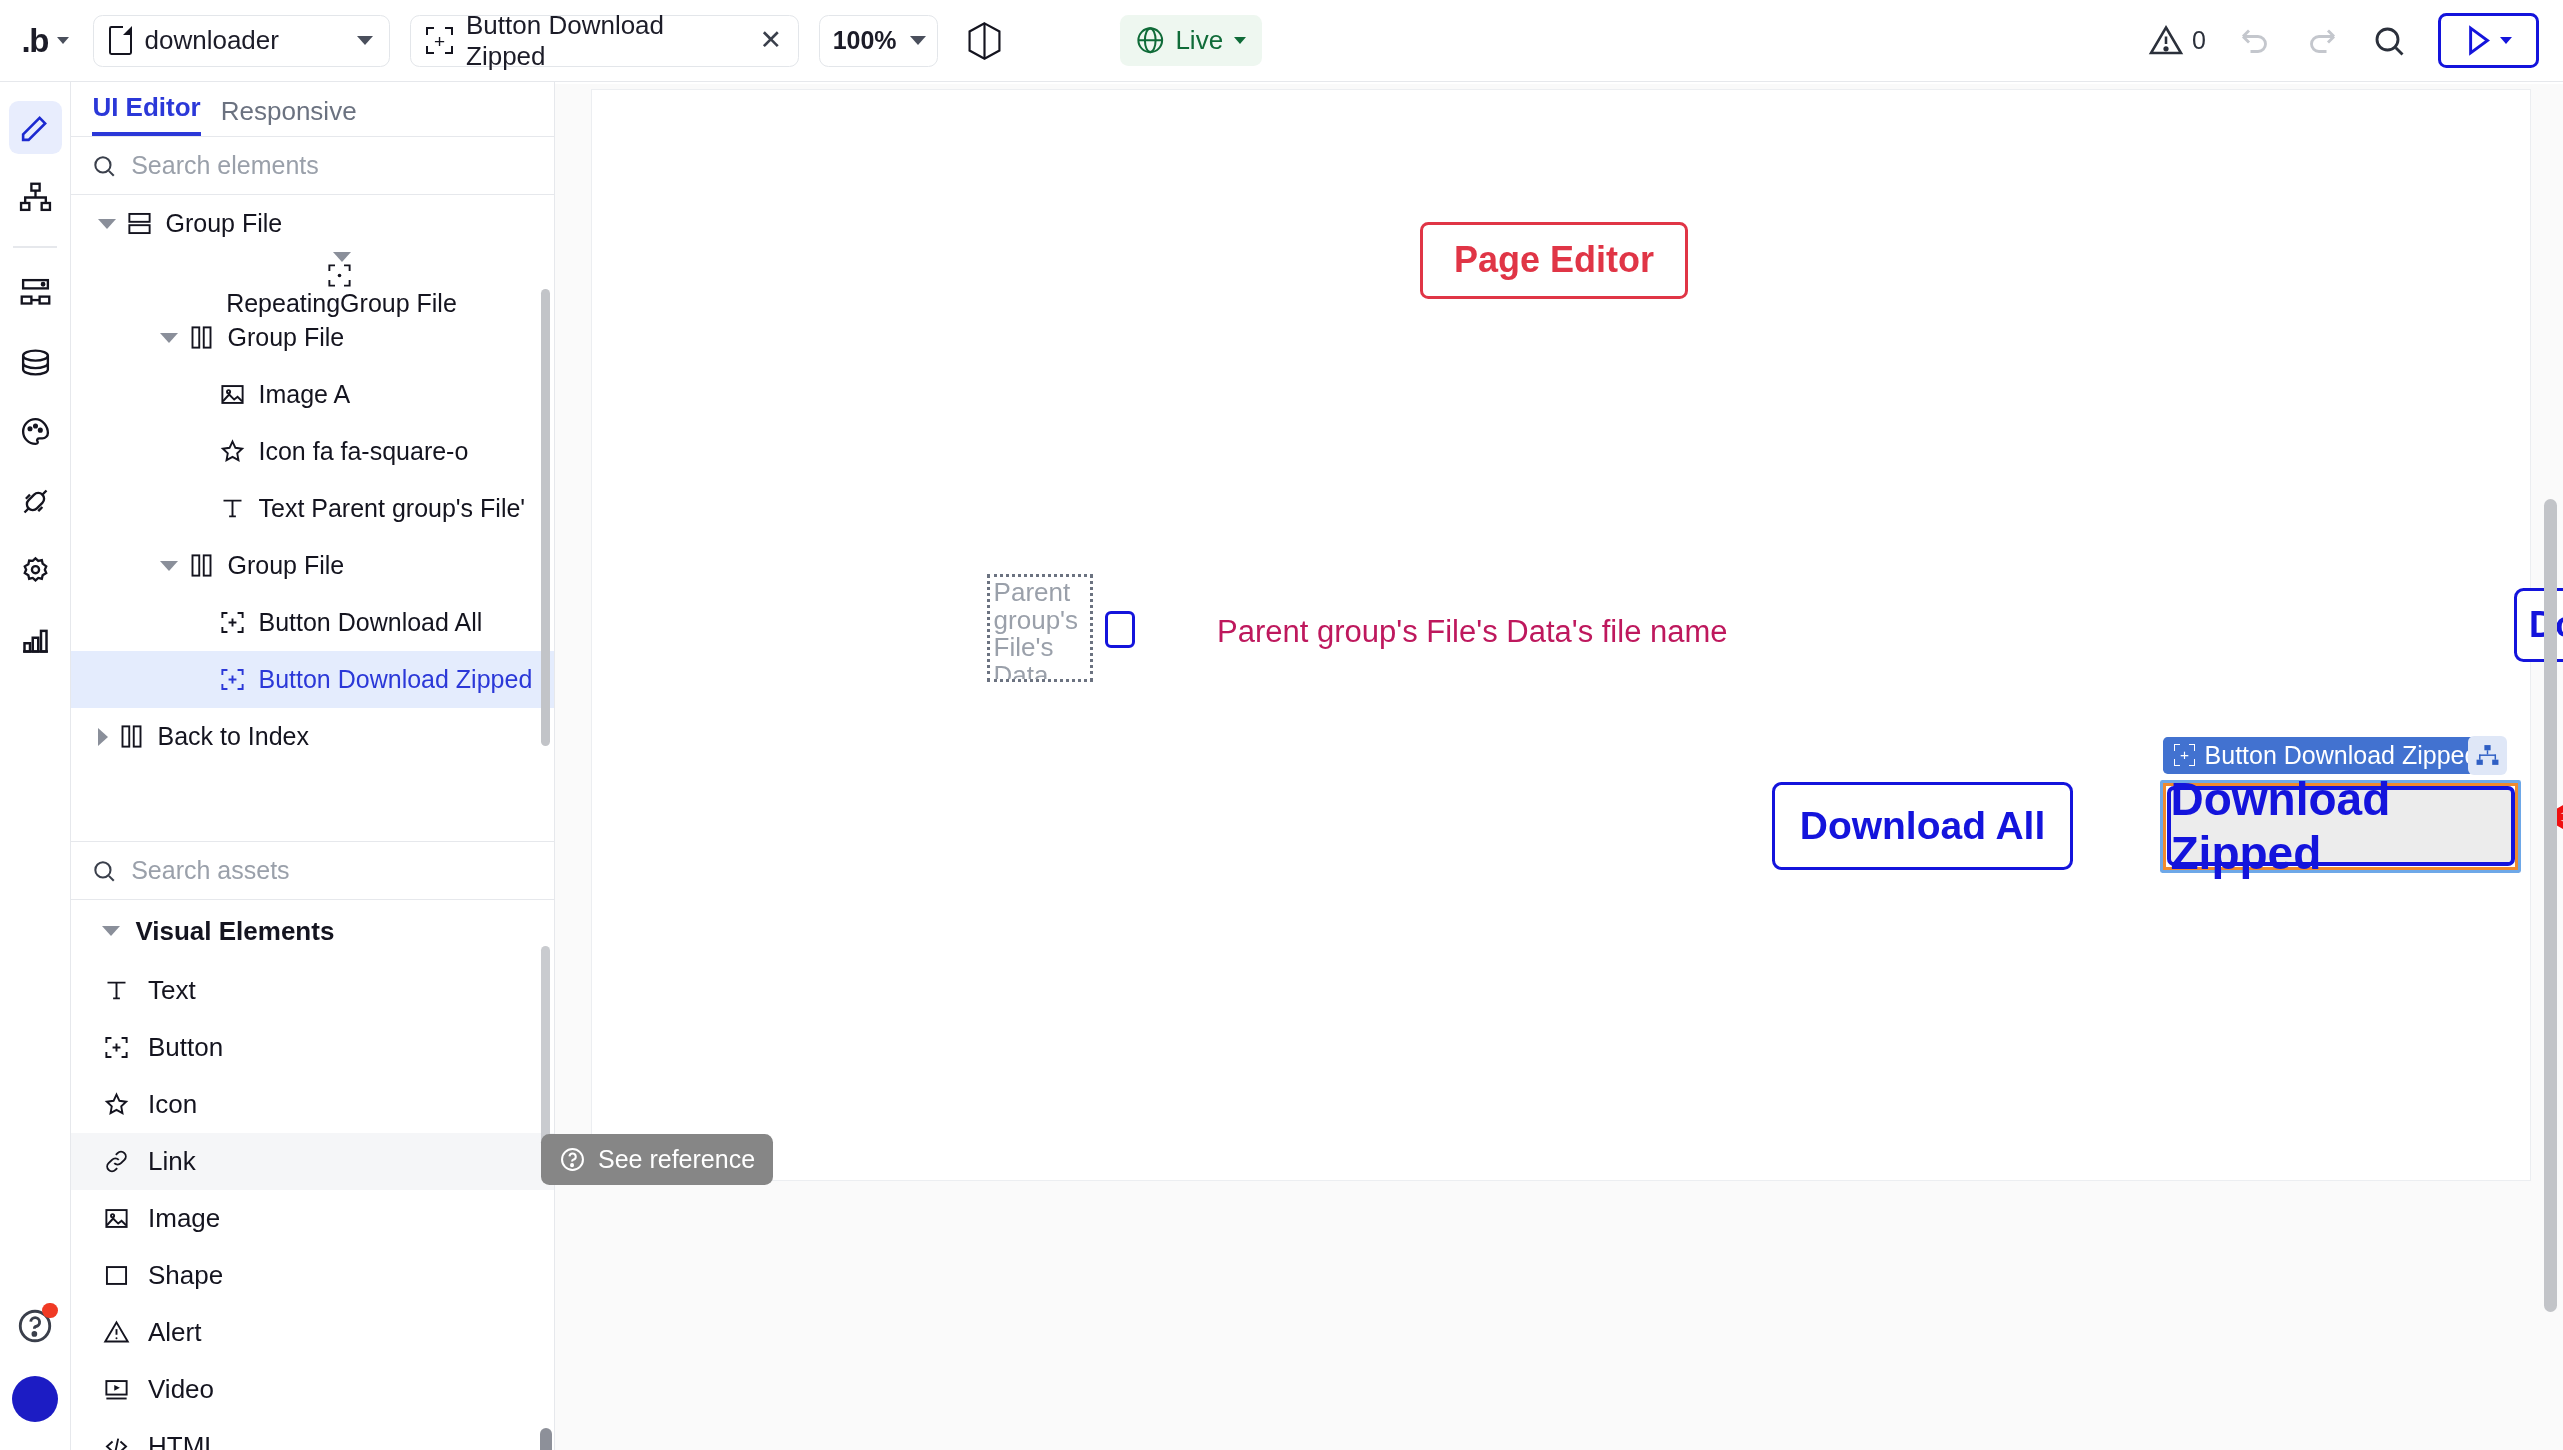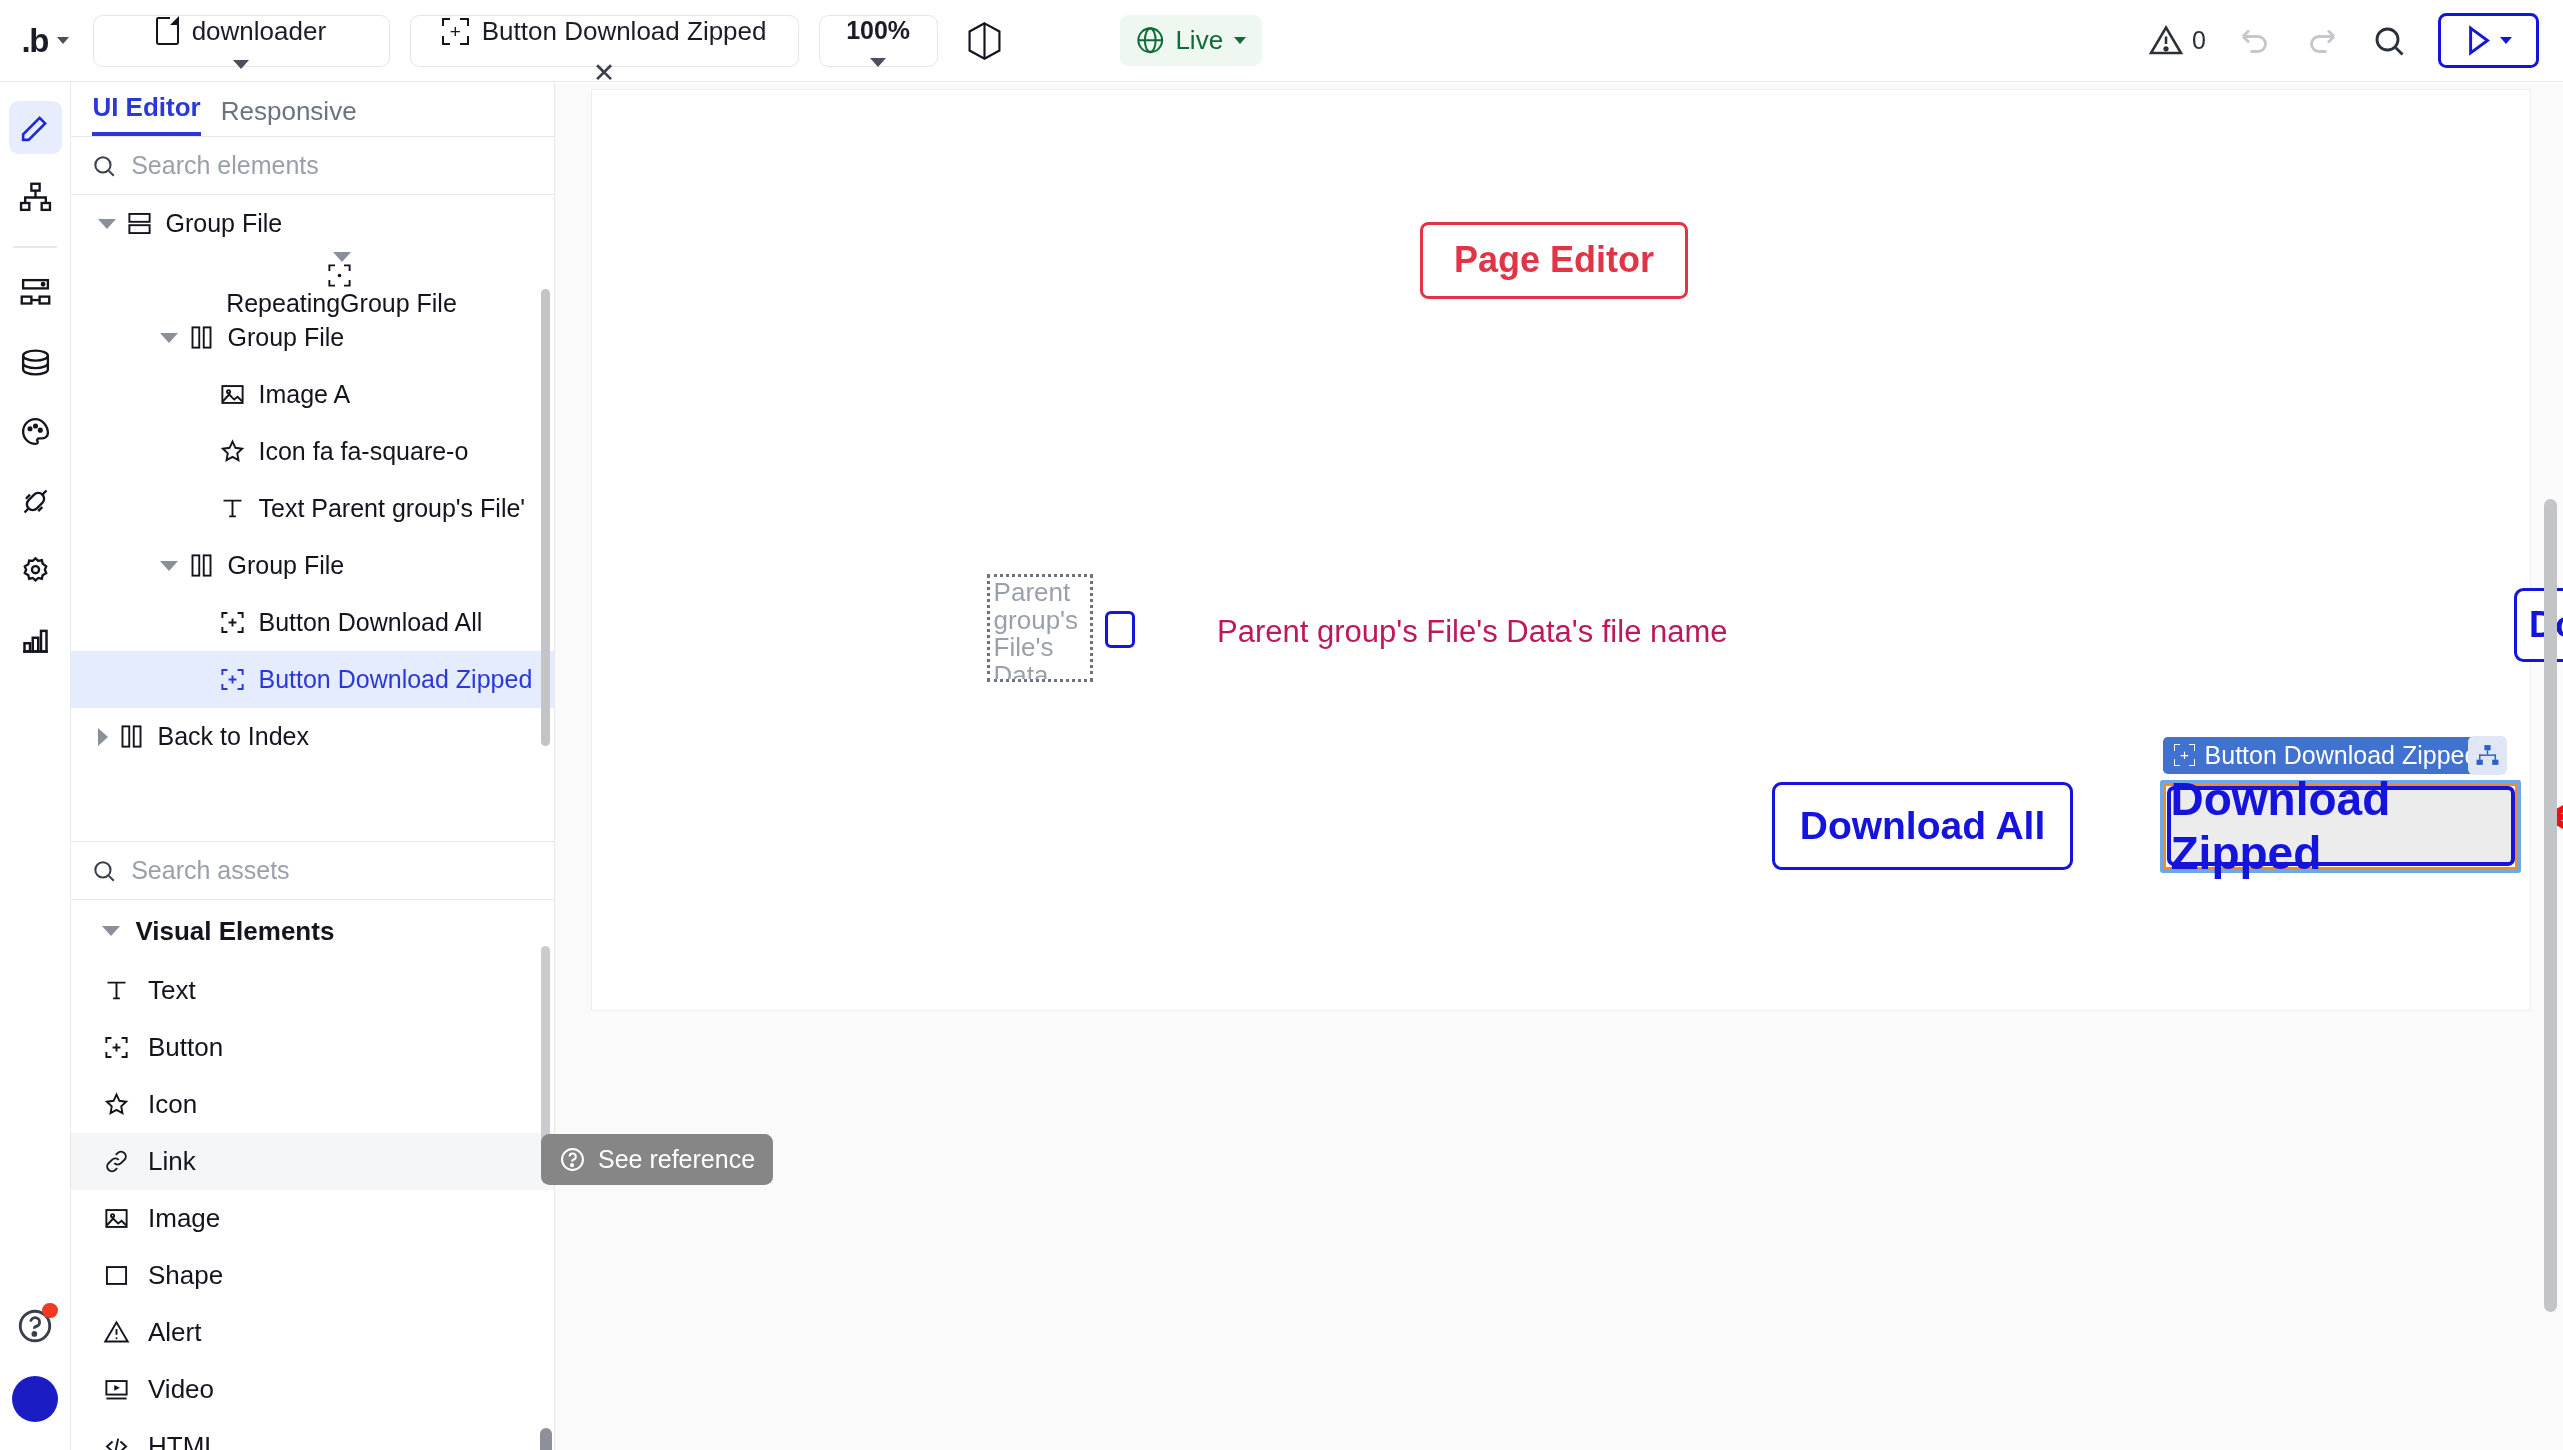--- a/index.html
+++ b/index.html
@@ -18,21 +18,21 @@
   .tb-logo { margin-left: 21.4px; display: flex; align-items: center; gap: 8.3px; }
   .tb-logo .mark {
     font-size: 33px; font-weight: 700; color: #1c1c28; letter-spacing: -1.2px;
     line-height: 1;
   }
   .chev { width: 0; height: 0; border-left: 8.3px solid transparent;
           border-right: 8.3px solid transparent; border-top: 9.5px solid #4a4f5c; }
   .chev.sm { border-left-width: 6.5px; border-right-width: 6.5px; border-top-width: 7.7px; }
   .pill {
     height: 52px; border: 1.8px solid #e3e6ea; border-radius: 9.5px; background: #fff;
-    display: flex; align-items: center; padding: 0 15.4px; gap: 13px; flex-direction: column;
+    display: flex; align-items: center; padding: 0 15.4px; gap: 13px;
   }
   #app-select { margin-left: 24px; width: 297px; justify-content: space-between; }
   #app-select .lbl { font-size: 26px; color: #1c1c28; }
   #elem-tab { margin-left: 20px; width: 389px; justify-content: space-between; }
   #elem-tab .lbl { font-size: 26px; color: #1c1c28; }
   #zoom-select { margin-left: 20px; width: 119px; justify-content: space-between; padding: 0 13px; }
   #zoom-select .lbl { font-size: 25px; font-weight: 700; color: #1c1c28; }
   .doc-ico { width: 22.5px; height: 28.5px; border: 2.4px solid #14141f; border-radius: 2.4px;
              position: relative; flex: none; }
   .doc-ico::after { content: ""; position: absolute; right: -2.4px; top: -2.4px;
@@ -125,21 +125,21 @@
   
   #tooltip {
     position: absolute; left: 541px; top: 1134px; height: 51px; background: #868686;
     border-radius: 8.3px; display: flex; align-items: center; gap: 12px; padding: 0 18px;
     color: #fff; font-size: 25px; z-index: 40;
   }
 
   
   #stage { position: absolute; left: 555px; top: 84px; right: 0; bottom: 0; background: #fafafa; }
   #canvas {
-    position: absolute; left: 36px; top: 4.7px; width: 1940px; height: 922px;
+    position: absolute; left: 36px; top: 4.7px; width: 1940px; height: 1092px;
     background: #ffffff; border: 1.2px solid #eceef1;
   }
   #stage-sb { position: absolute; right: 6px; top: 415px; width: 13px; height: 813px;
               background: #c2c4c8; border-radius: 6.5px; }
 
   .elbtn {
     position: absolute; border: 3.6px solid #1414dc; border-radius: 9.5px; background: #fff;
     display: flex; align-items: center; justify-content: center;
     color: #1414dc; font-size: 36px; font-weight: 700;
   }

